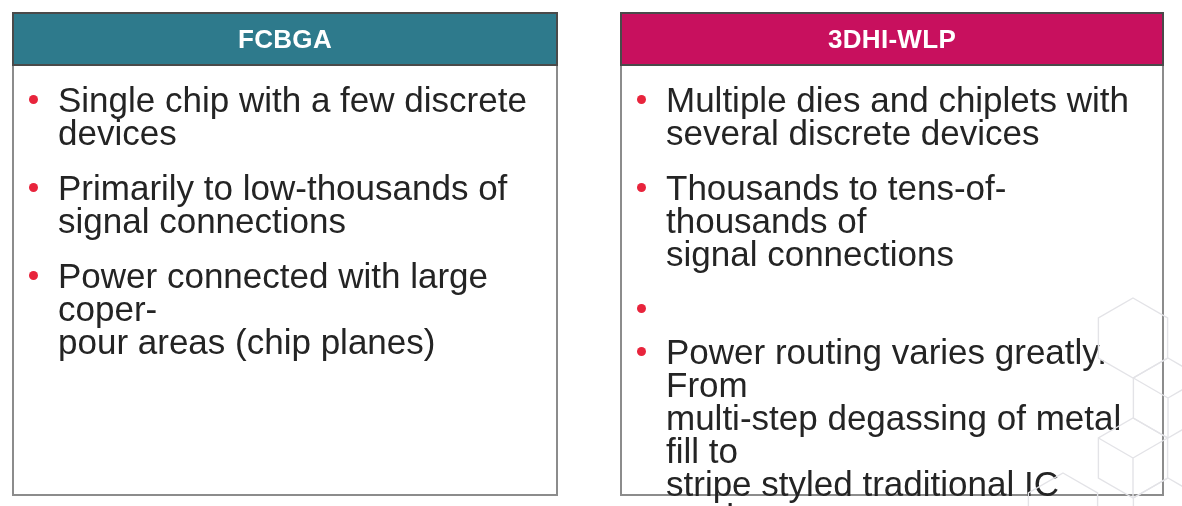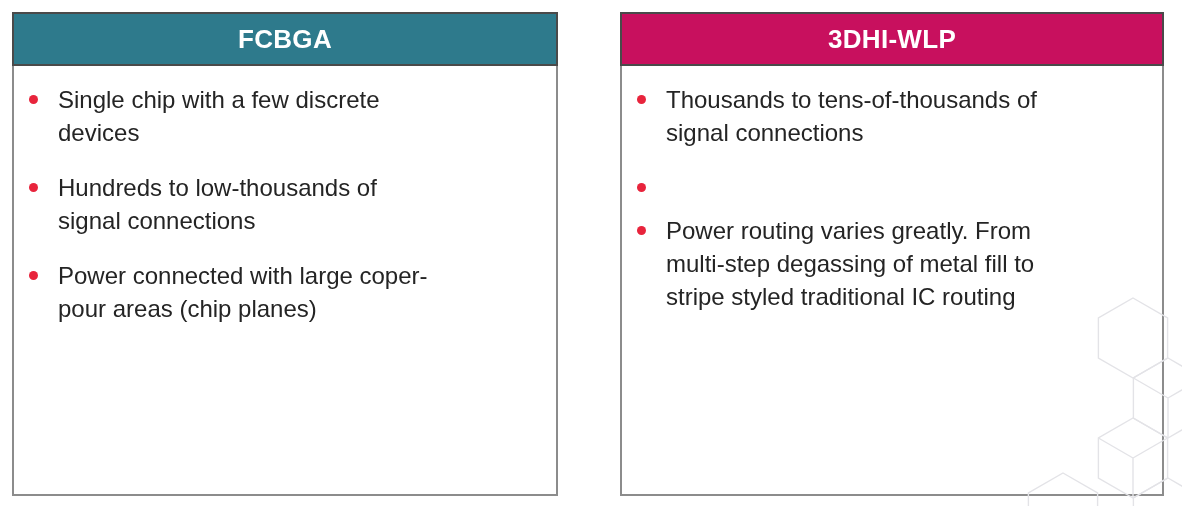--- a/index.html
+++ b/index.html
@@ -55,21 +55,21 @@
   .bullet-dot {
     flex: none;
     width: 9px;
     height: 9px;
     border-radius: 50%;
     background: #E8243C;
     margin-top: 12px;
   }
   .bullet-text {
     margin-left: 20px;
-    font-size: 24px;
+    font-size: 35px;
     line-height: 33px;
     color: #242424;
   }
   .bullet-text .line { display: block; }
   .watermark {
     position: absolute;
     right: 0;
     bottom: 0;
     z-index: 5;
     pointer-events: none;
@@ -89,41 +89,48 @@
         <li class="bullet-item">
           <span class="bullet-dot"></span>
           <span class="bullet-text">
             <span class="line">Single chip with a few discrete</span>
             <span class="line">devices</span>
           </span>
         </li>
         <li class="bullet-item">
           <span class="bullet-dot"></span>
           <span class="bullet-text">
-            <span class="line">Hundreds to low-thousands of</span>
+            <span class="line">Primarily to low-thousands of</span>
             <span class="line">signal connections</span>
           </span>
         </li>
         <li class="bullet-item">
           <span class="bullet-dot"></span>
           <span class="bullet-text">
             <span class="line">Power connected with large coper-</span>
             <span class="line">pour areas (chip planes)</span>
           </span>
         </li>
       </ul>
     </div>
   </div>
 
   <div class="panel panel-right">
     <div class="panel-header">
       <span>3DHI-WLP</span>
     </div>
     <div class="panel-body">
       <ul class="bullet-list">
+        <li class="bullet-item">
+          <span class="bullet-dot"></span>
+          <span class="bullet-text">
+            <span class="line">Multiple dies and chiplets with</span>
+            <span class="line">several discrete devices</span>
+          </span>
+        </li>
         <li class="bullet-item">
           <span class="bullet-dot"></span>
           <span class="bullet-text">
             <span class="line">Thousands to tens-of-thousands of</span>
             <span class="line">signal connections</span>
           </span>
         </li>
         <li class="bullet-item">
           <span class="bullet-dot"></span>
         </li>

